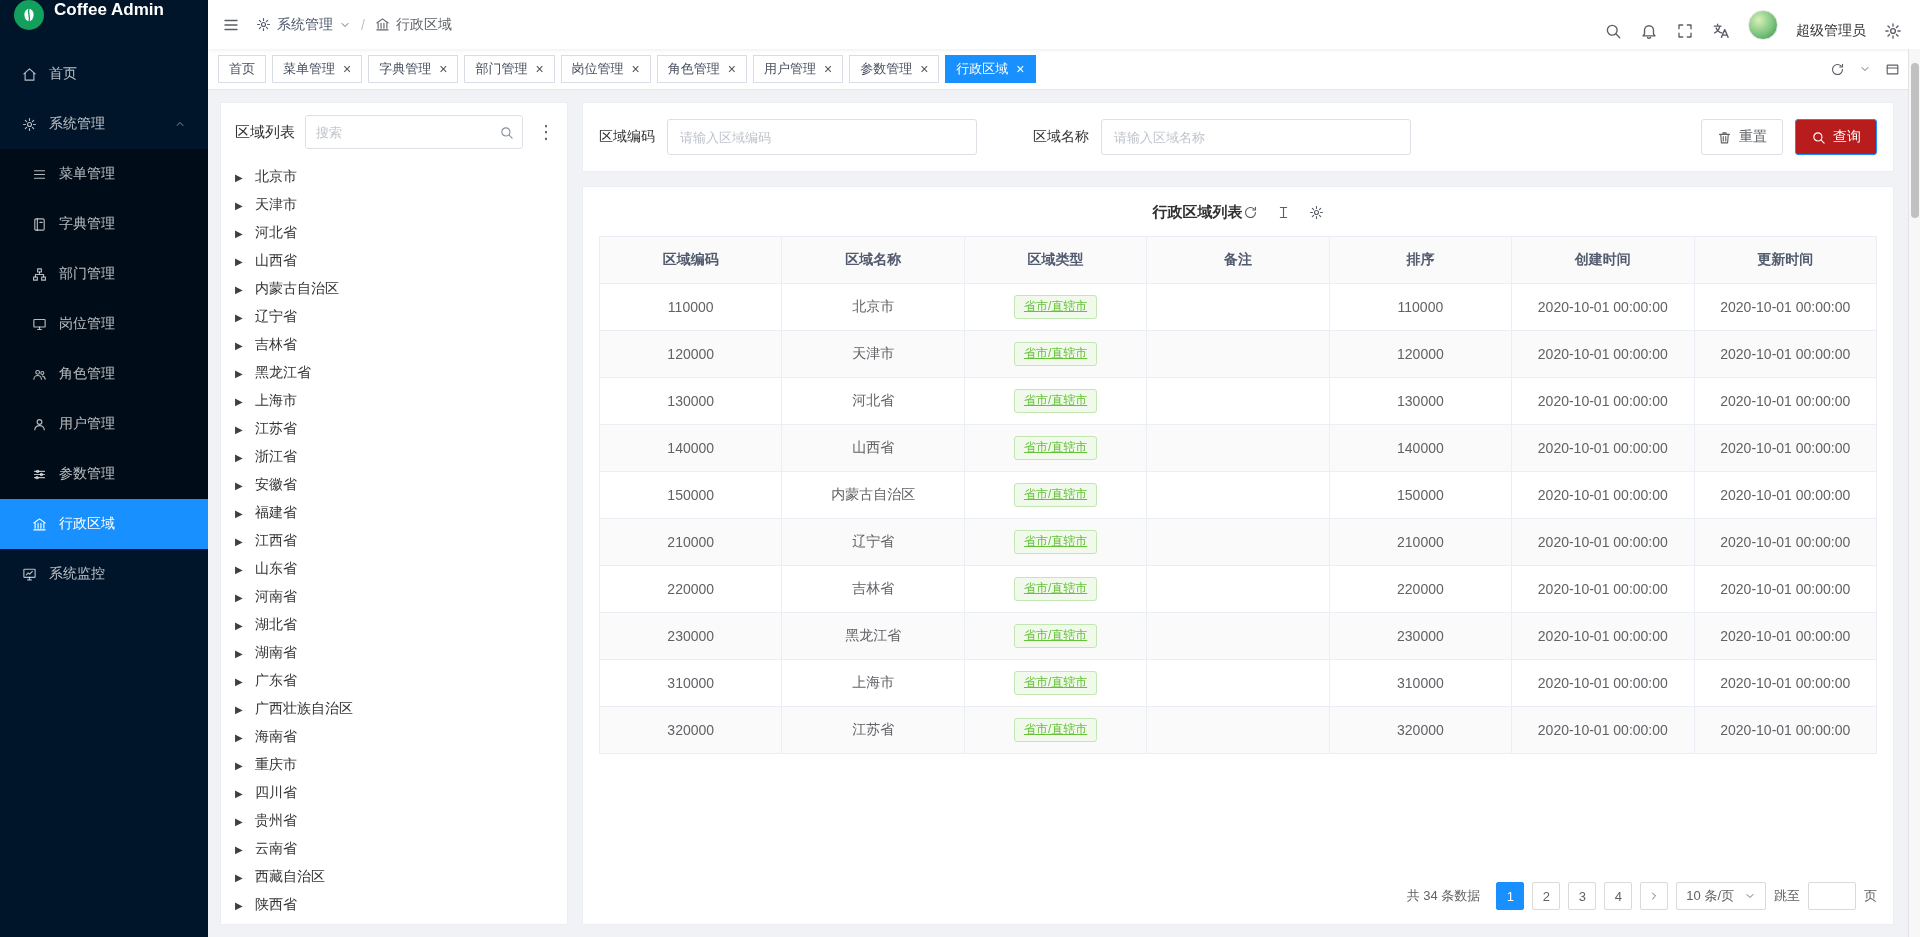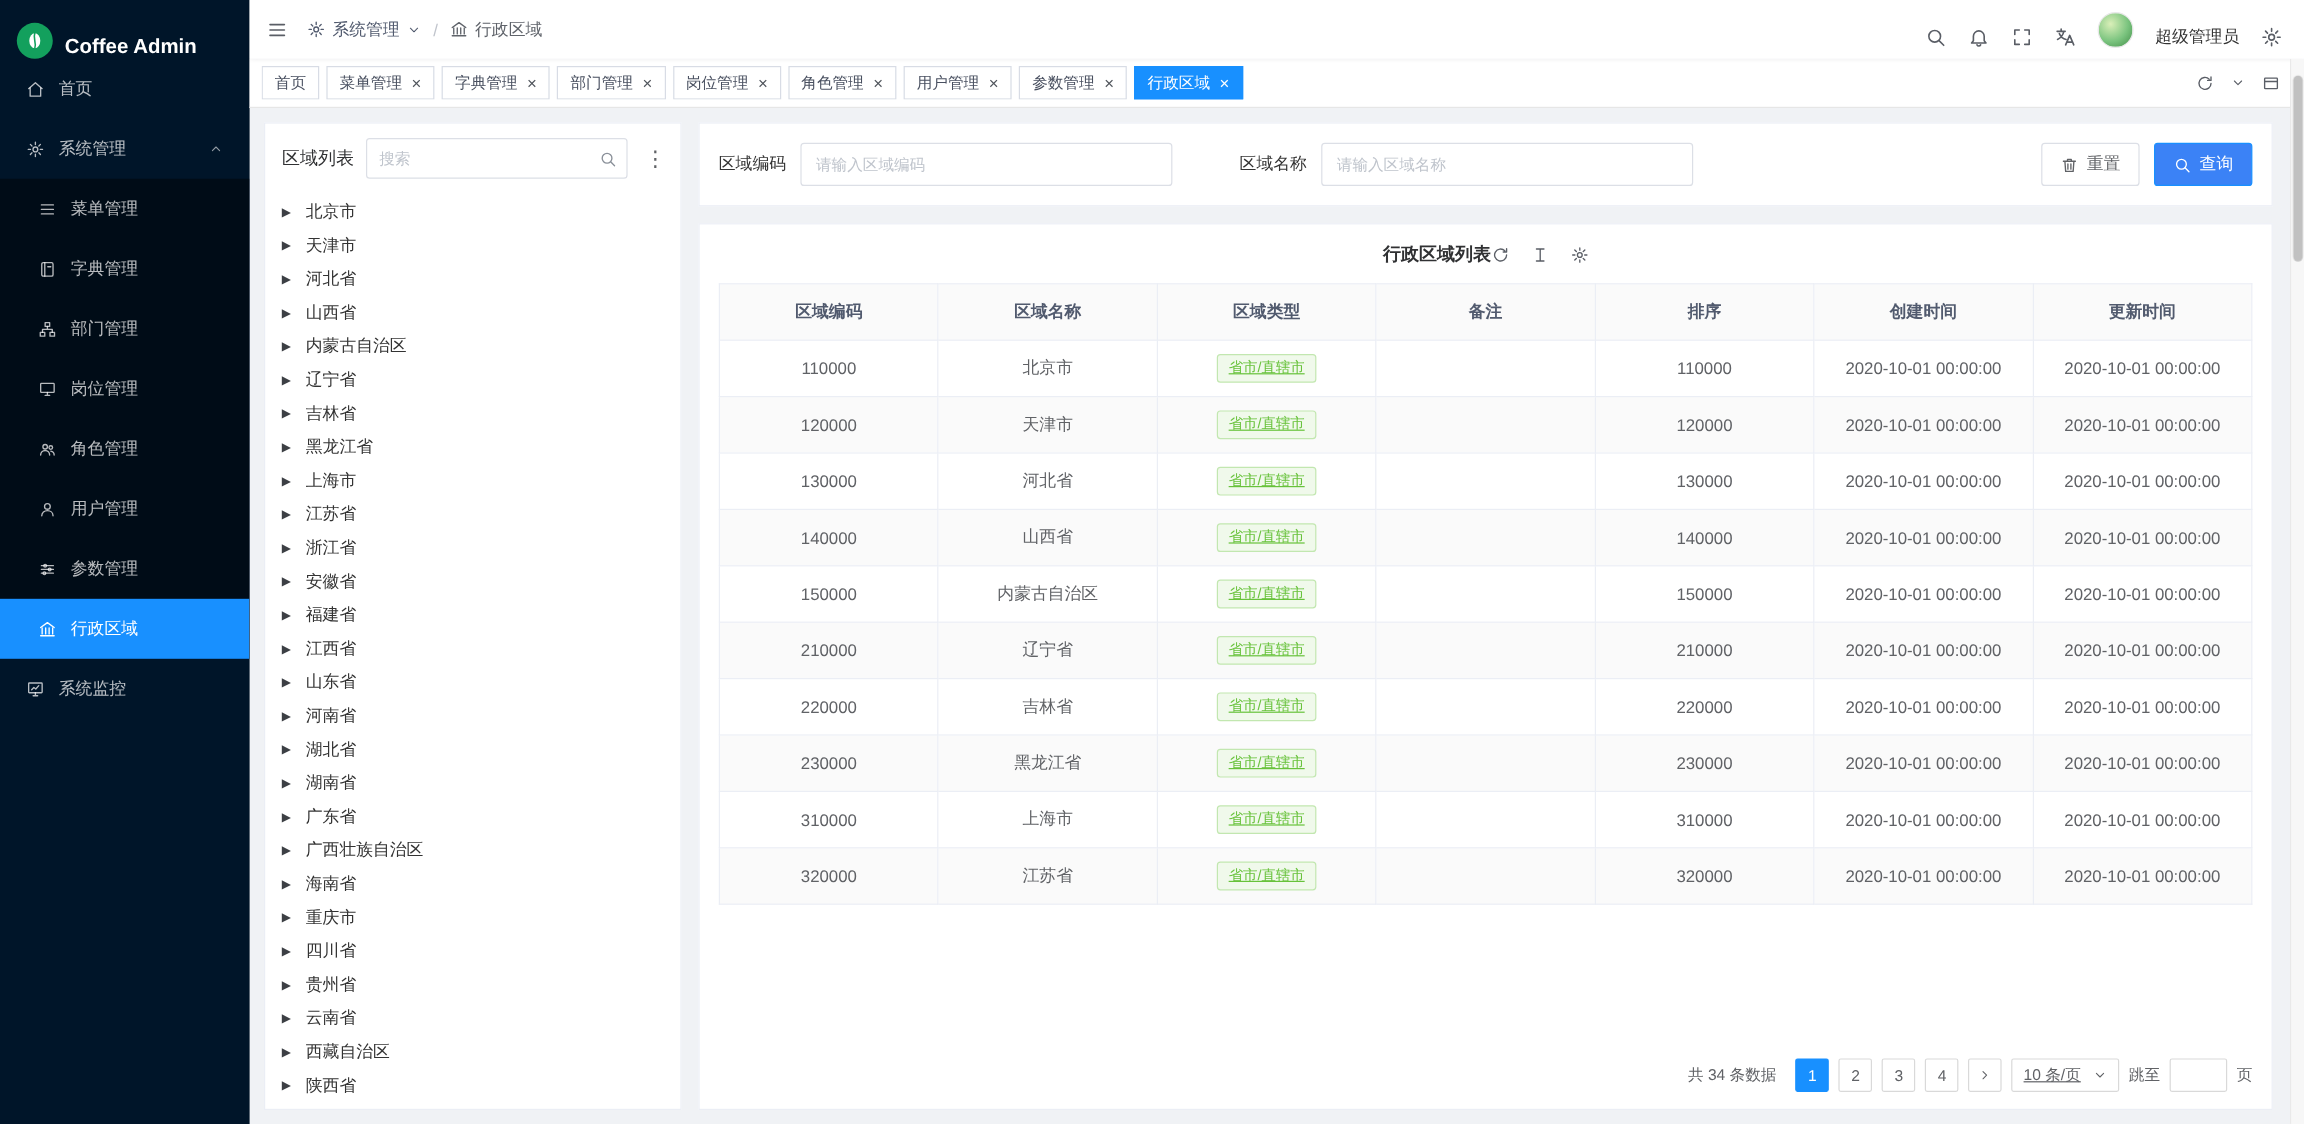--- a/index.html
+++ b/index.html
@@ -8,21 +8,21 @@
   .app { display:flex; width:100%; height:100%; }
 
   
   .svgi { display:inline-flex; width:18px; height:18px; flex:0 0 auto; }
   .svgi svg { width:100%; height:100%; stroke:currentColor; fill:none; stroke-width:1.8; stroke-linecap:round; stroke-linejoin:round; }
   .svgi-sm { width:15px; height:15px; }
   .svgi-xs { width:12px; height:12px; }
 
   
   .sidebar { width:208px; flex:0 0 208px; background:#001529; display:flex; flex-direction:column; overflow:hidden; }
-  .logo { height:49px; flex:0 0 49px; display:flex; align-items:flex-end; gap:10px; padding:0 14px; }
+  .logo { height:49px; flex:0 0 49px; display:flex; align-items:flex-start; gap:10px; padding:0 14px; }
   .logo-badge { width:30px; height:30px; border-radius:50%; background:#13a05d; display:flex; align-items:center; justify-content:center; flex:0 0 auto; }
   .logo-badge svg { width:20px; height:20px; }
   .logo-text { color:#fff; font-weight:bold; font-size:17px; white-space:nowrap; }
   .menu { flex:1; overflow:hidden; font-size:14px; }
   .menu-item, .group-header { height:50px; display:flex; align-items:center; gap:12px; padding:0 22px; cursor:pointer; color:rgba(255,255,255,.72); white-space:nowrap; }
   .group-header .chev { margin-left:auto; opacity:.8; }
   .submenu { background:#000c17; }
   .submenu .menu-item { padding-left:32px; }
   .menu-item.active { background:#1890ff; color:#fff; }
 
@@ -68,37 +68,37 @@
 
   .right-col { flex:1; min-width:0; display:flex; flex-direction:column; gap:14px; }
 
   .filter-card { background:#fff; border:1px solid #ebeef5; padding:16px; display:flex; align-items:center; flex:0 0 auto; }
   .f-label { font-size:14px; color:#333; margin-right:12px; white-space:nowrap; }
   .f-group2 { margin-left:56px; }
   .f-input { width:310px; height:36px; border:1px solid #dcdfe6; border-radius:3px; padding:0 12px; font-size:13px; color:#333; outline:none; font-family:inherit; }
   .f-input::placeholder { color:#bfc4cc; }
   .f-actions { margin-left:auto; display:flex; gap:12px;align-items:flex-end; }
   .btn { height:36px; border-radius:3px; display:inline-flex; align-items:center; gap:7px; padding:0 15px; font-size:14px; cursor:pointer; border:1px solid #dcdfe6; background:#fff; color:#606266; font-family:inherit; }
-  .btn-primary { background:#3b82f6; border-color:#1890ff; color:#fff; }
+  .btn-primary { background:#b91c1c; border-color:#1890ff; color:#fff; }
 
   .table-card { flex:1; min-height:0; background:#fff; border:1px solid #ebeef5; padding:16px 16px 14px; display:flex; flex-direction:column; }
   .card-head { display:flex; align-items:center; justify-content:center; margin-bottom:14px; flex:0 0 auto; }
   .card-title { font-size:15px; font-weight:bold; color:#303133; }
   .card-tools { display:flex; align-items:center; gap:18px; color:#5a5e66; }
   table { width:100%; border-collapse:collapse; table-layout:fixed; font-size:14px; color:#606266; }
   th, td { border:1px solid #ebeef5; height:47px; text-align:center; padding:0 6px; overflow:hidden; white-space:nowrap; }
   th { background:#fafafa; font-weight:bold; color:#515a6e; }
   tbody tr:nth-child(even) td { background:#fafafa; }
   .badge { display:inline-block; padding:3px 9px; font-size:12px; line-height:1.3; color:#67c23a; background:#f0f9eb; border:1px solid #c2e7b0; border-radius:3px;text-decoration:underline; }
 
   .pagination { margin-top:auto; padding-top:14px; display:flex; align-items:center; justify-content:flex-end; gap:8px; font-size:13px; color:#606266; flex:0 0 auto; }
   .pg-total { margin-right:8px; }
   .pg-btn { min-width:28px; height:28px; border:1px solid #d9d9d9; border-radius:2px; background:#fff; display:inline-flex; align-items:center; justify-content:center; font-size:13px; color:#606266; cursor:pointer; font-family:inherit; }
   .pg-btn.active { background:#1890ff; border-color:#1890ff; color:#fff; }
-  .pg-size { height:28px; border:1px solid #d9d9d9; border-radius:2px; background:#fff; display:inline-flex; align-items:center; gap:10px; padding:0 9px; cursor:pointer; color:#606266;text-decoration:underline; }
+  .pg-size { height:28px; border:1px solid #d9d9d9; border-radius:2px; background:#fff; display:inline-flex; align-items:center; gap:10px; padding:0 9px; cursor:pointer; color:#606266; }
   .pg-jump-input { width:48px; height:28px; border:1px solid #d9d9d9; border-radius:2px; outline:none; text-align:center; font-family:inherit; font-size:13px; }
 
   
   .page-scrollbar { position:fixed; top:49px; right:0; bottom:0; width:12px; background:#f7f7f7; border-left:1px solid #e3e3e3; z-index:4; }
   .page-scrollbar .thumb { position:absolute; top:14px; left:2px; width:8px; height:155px; background:#c1c1c1; border-radius:4px; }
 </style>
 </head>
 <body>
 
 <div class="app">

